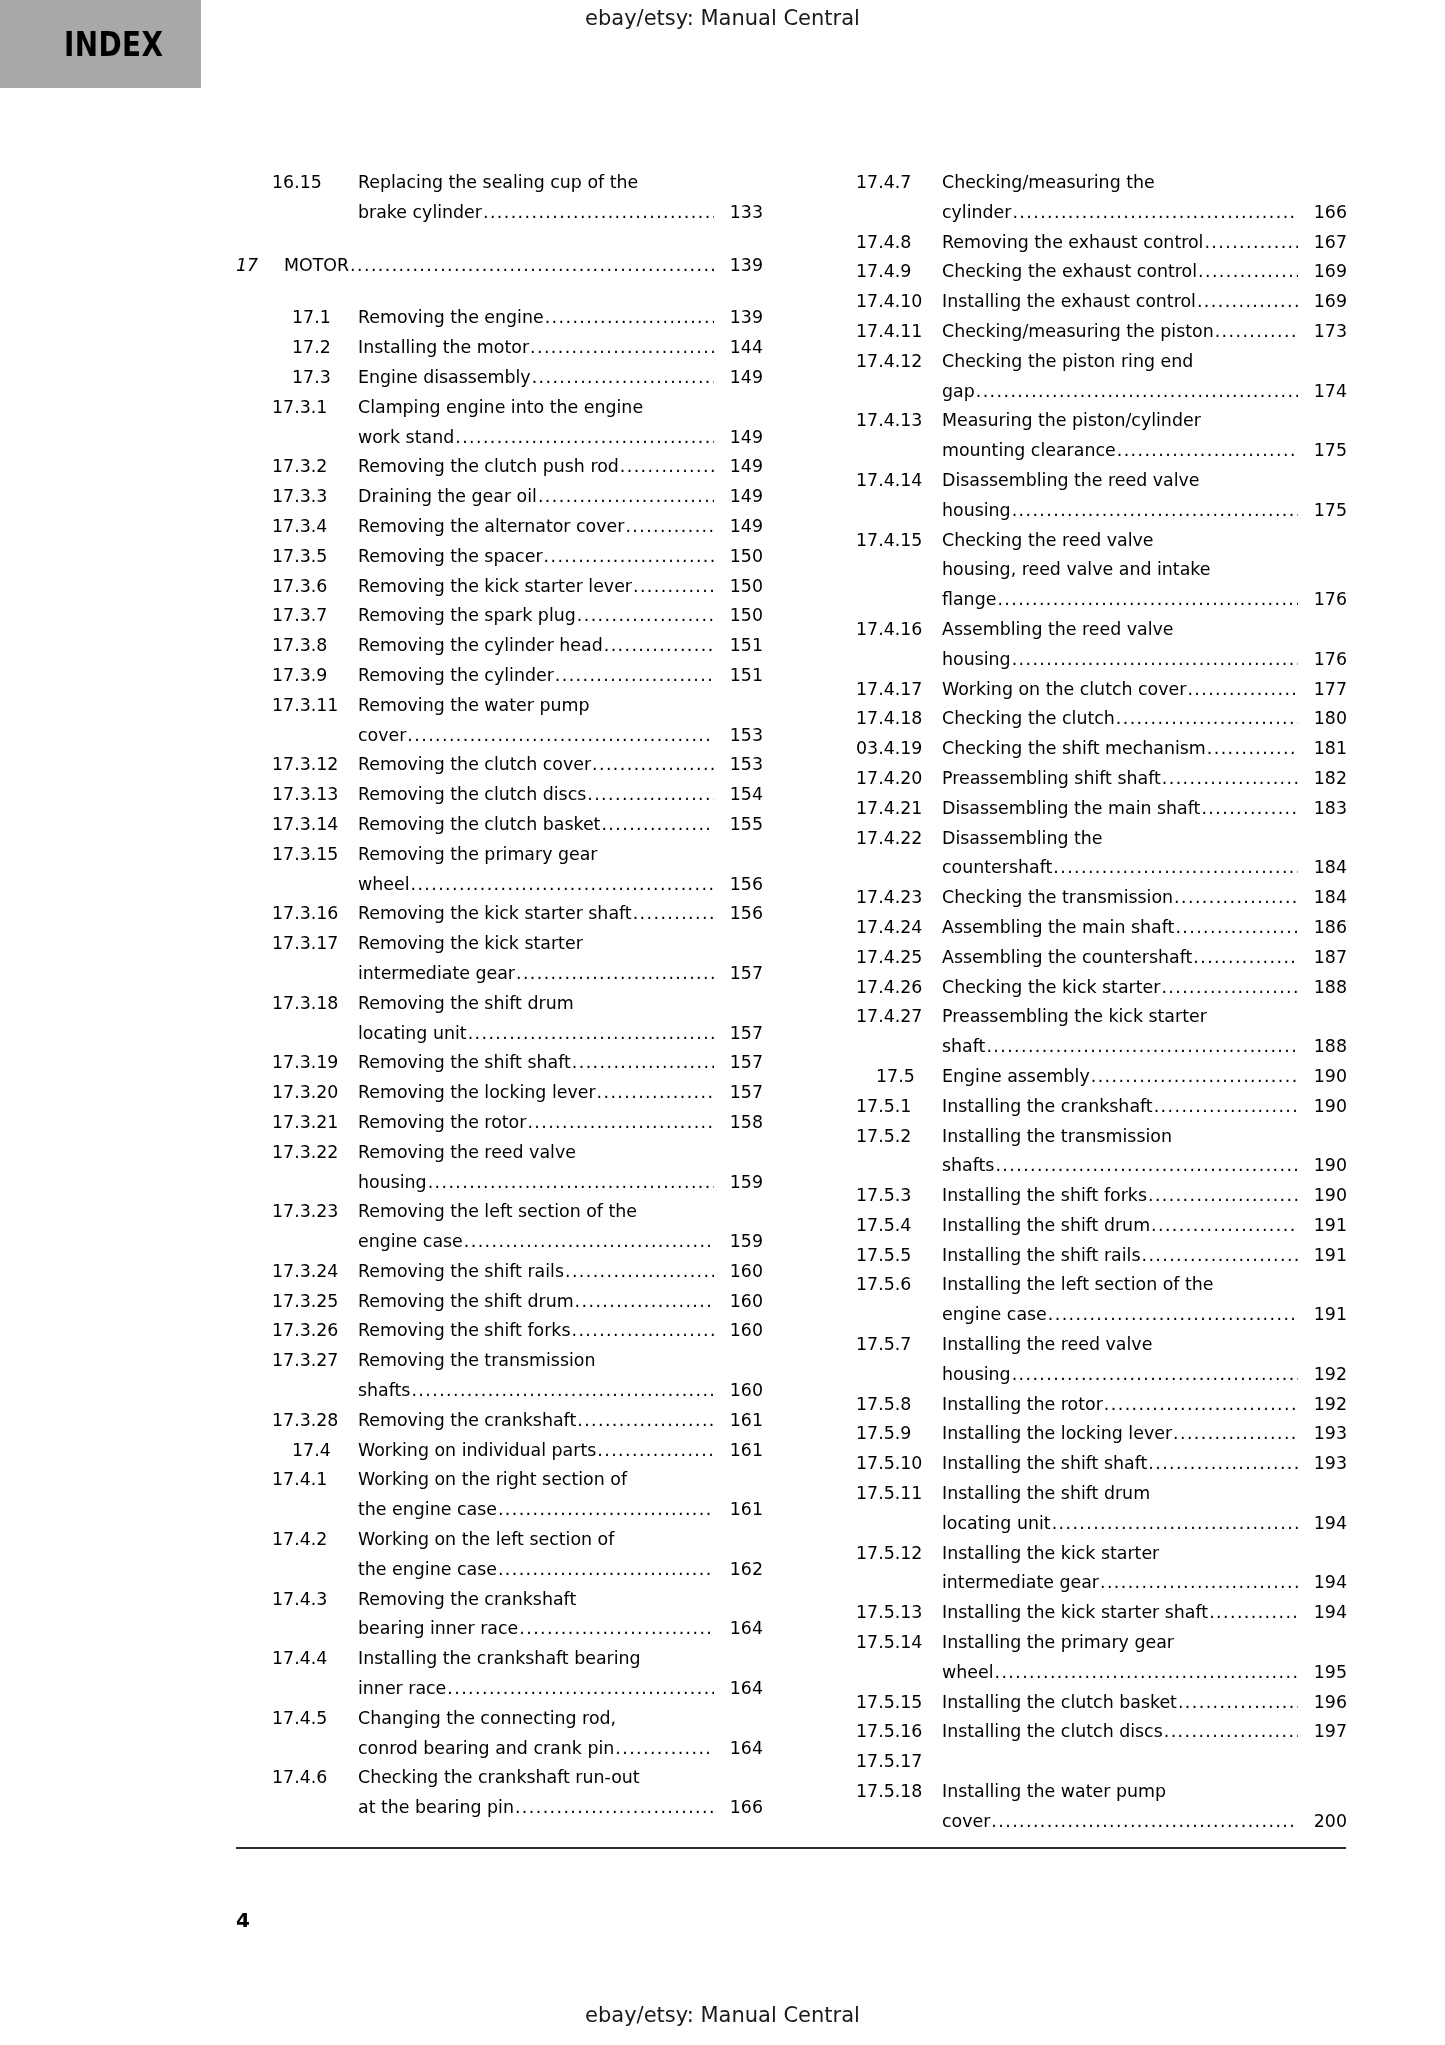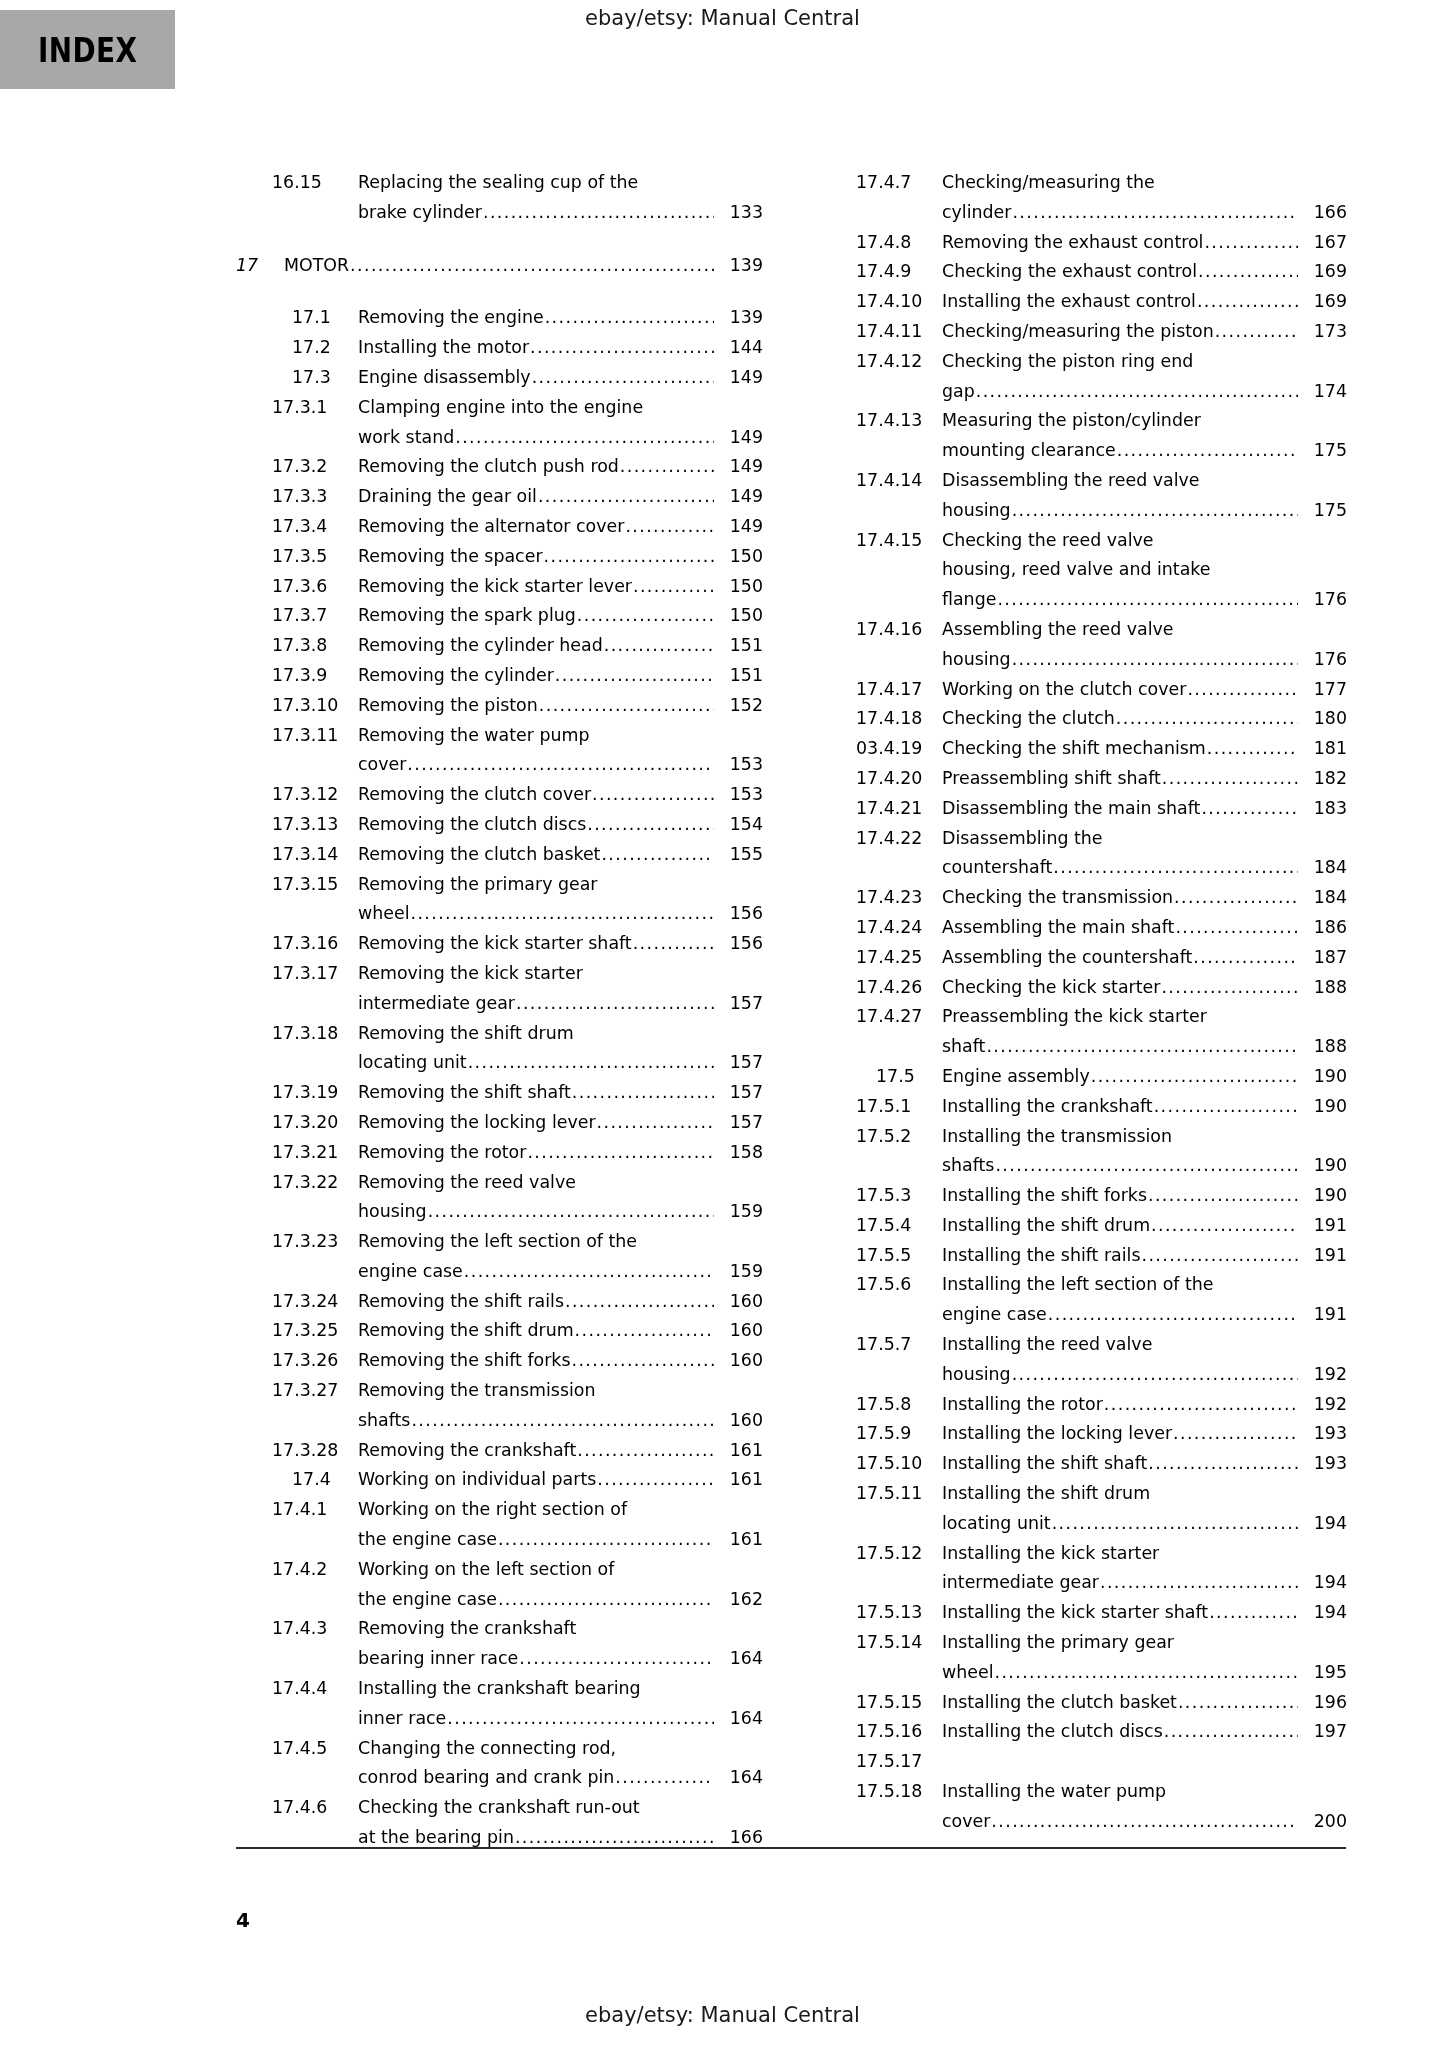--- a/index.html
+++ b/index.html
@@ -13,27 +13,28 @@
     font-family: "DejaVu Sans", sans-serif;
     color: #000000;
     position: relative;
     overflow: hidden;
   }
 
   
   #index-tab {
     position: absolute;
     left: 0;
-    top: 10px;
+    top: 0;
     width: 175px;
-    height: 79px;
+    height: 88px;
     background: #a8a8a8;
     display: flex;
     align-items: center;
     justify-content: center;
+    padding-left: 26px;
   }
   #index-tab-label {
     font-family: "DejaVu Sans", sans-serif;
     font-weight: bold;
     font-size: 34px;
     letter-spacing: 0.5px;
     color: #000;
     transform: scaleX(0.82);
   }
   #header-watermark {
@@ -298,30 +299,20 @@
         <div class="toc-num">17.3.9</div>
         <div class="toc-body">
           <div class="toc-line">
             <span class="toc-title">Removing the cylinder</span>
             <span class="toc-leader"></span>
             <span class="toc-page">151</span>
           </div>
         </div>
       </div>
       <div class="toc-entry lvl3">
-        <div class="toc-num">17.3.10</div>
-        <div class="toc-body">
-          <div class="toc-line">
-            <span class="toc-title">Removing the piston</span>
-            <span class="toc-leader"></span>
-            <span class="toc-page">152</span>
-          </div>
-        </div>
-      </div>
-      <div class="toc-entry lvl3">
         <div class="toc-num">17.3.11</div>
         <div class="toc-body">
           <div class="toc-line">
             <span class="toc-title">Removing the water pump</span>
             <span class="toc-leader nodots"></span>
             <span class="toc-page blank">153</span>
           </div>
           <div class="toc-line">
             <span class="toc-title">cover</span>
             <span class="toc-leader"></span>

